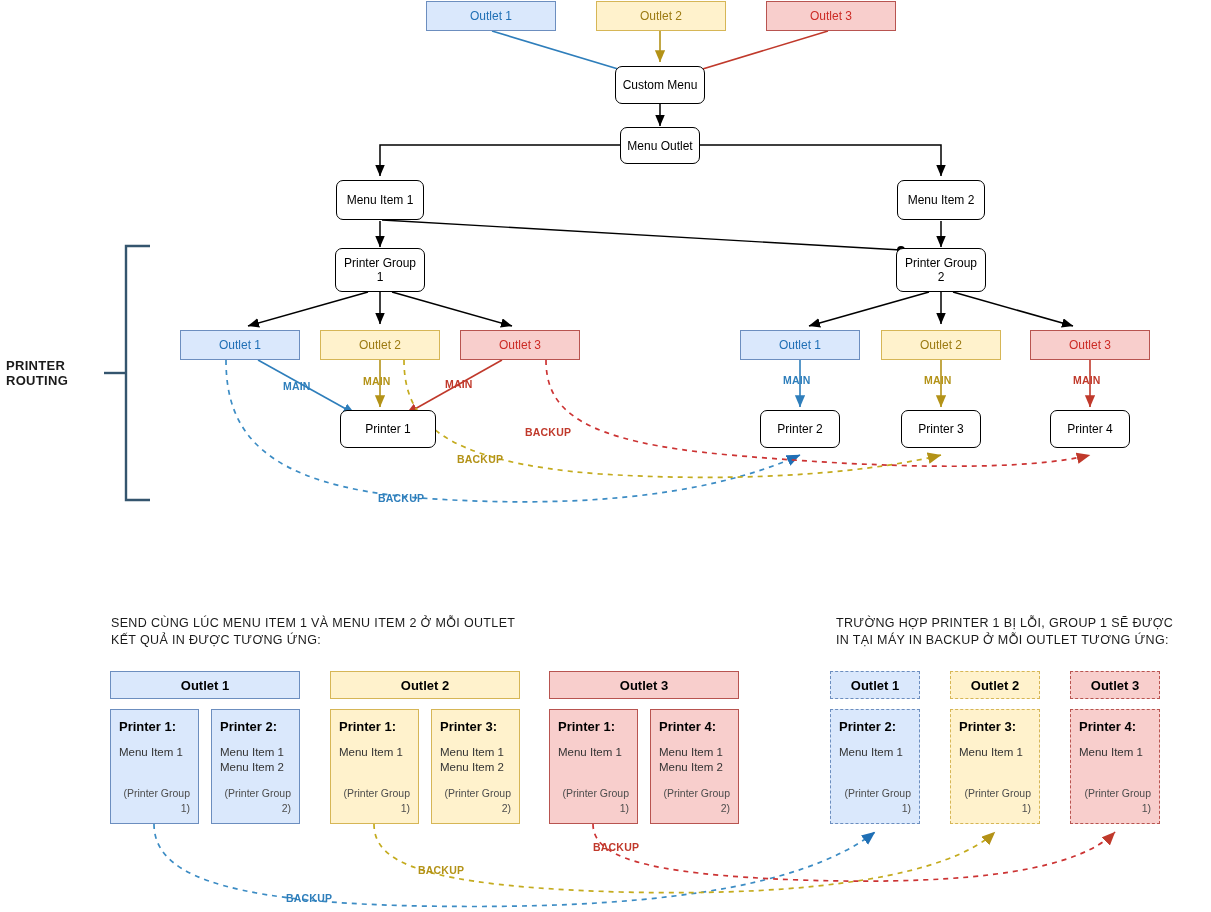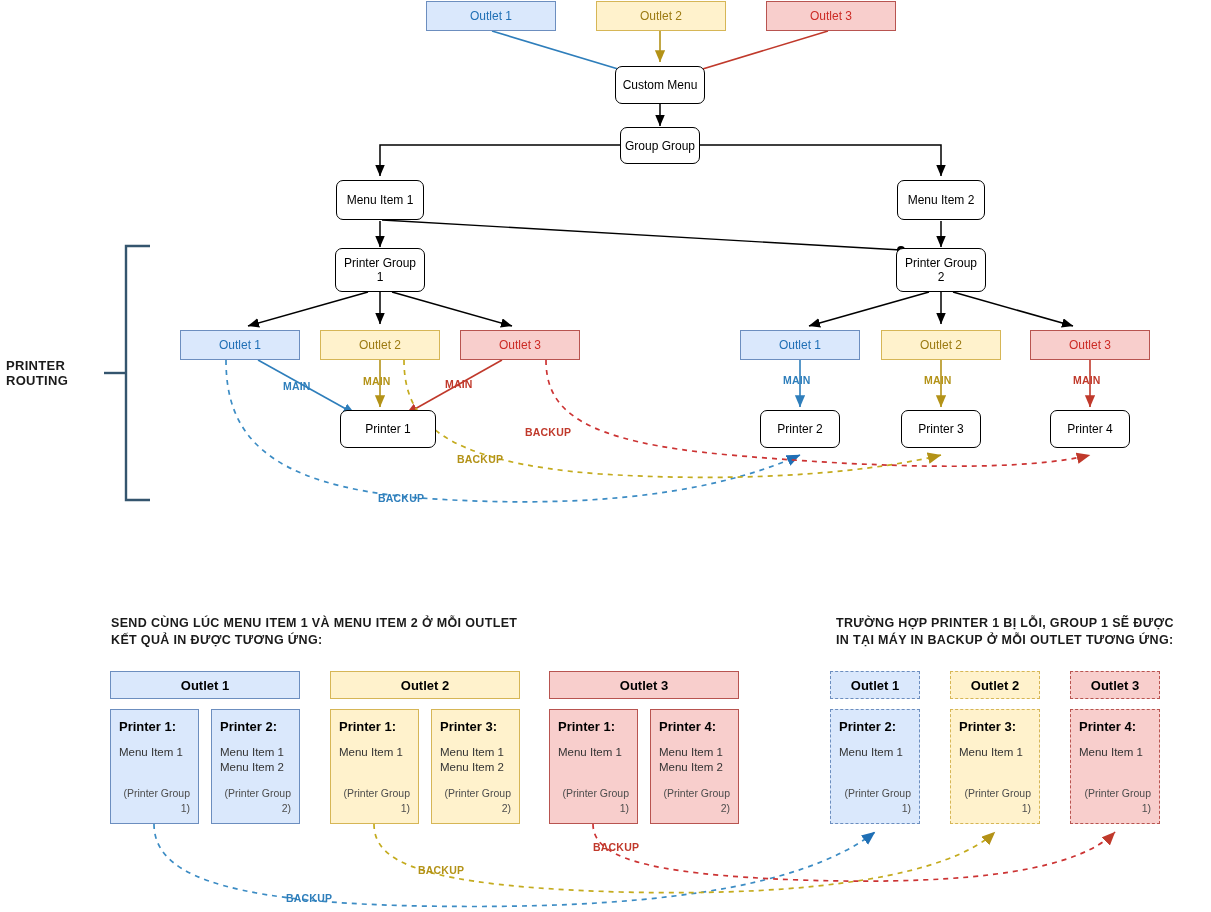--- a/index.html
+++ b/index.html
@@ -57,21 +57,21 @@
     font-size: 13px;
     font-weight: bold;
     line-height: 15px;
     letter-spacing: 0.3px;
     color: #1a1a1a;
     z-index: 3;
   }
   .section-title {
     position: absolute;
     font-size: 12.5px;
-    font-weight: bold;
+    font-weight: normal;
     line-height: 17px;
     letter-spacing: 0.35px;
     color: #1a1a1a;
     z-index: 3;
     white-space: pre-line;
   }
 
   
   .res-head {
     position: absolute;
@@ -210,21 +210,21 @@
     <span>Outlet 2</span>
   </div>
   <div class="node outlet o-red" style="left:766px;top:1px;width:130px;height:30px;">
     <span>Outlet 3</span>
   </div>
 
   <div class="node plain" style="left:615px;top:66px;width:90px;height:38px;">
     <span>Custom Menu</span>
   </div>
   <div class="node plain" style="left:620px;top:127px;width:80px;height:37px;">
-    <span>Group Group</span>
+    <span>Menu Outlet</span>
   </div>
   <div class="node plain" style="left:336px;top:180px;width:88px;height:40px;">
     <span>Menu Item 1</span>
   </div>
   <div class="node plain" style="left:897px;top:180px;width:88px;height:40px;">
     <span>Menu Item 2</span>
   </div>
   <div class="node plain" style="left:335px;top:248px;width:90px;height:44px;white-space:pre-line;">
     <span>Printer Group
 1</span>

